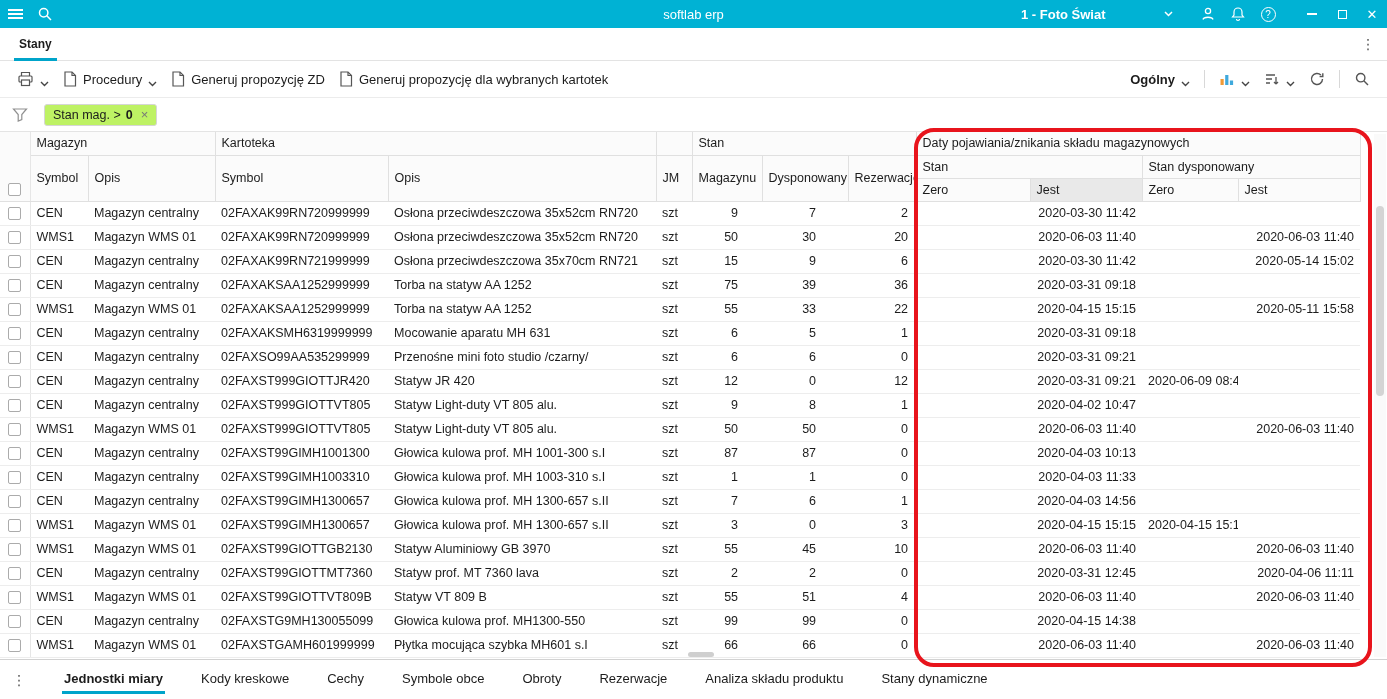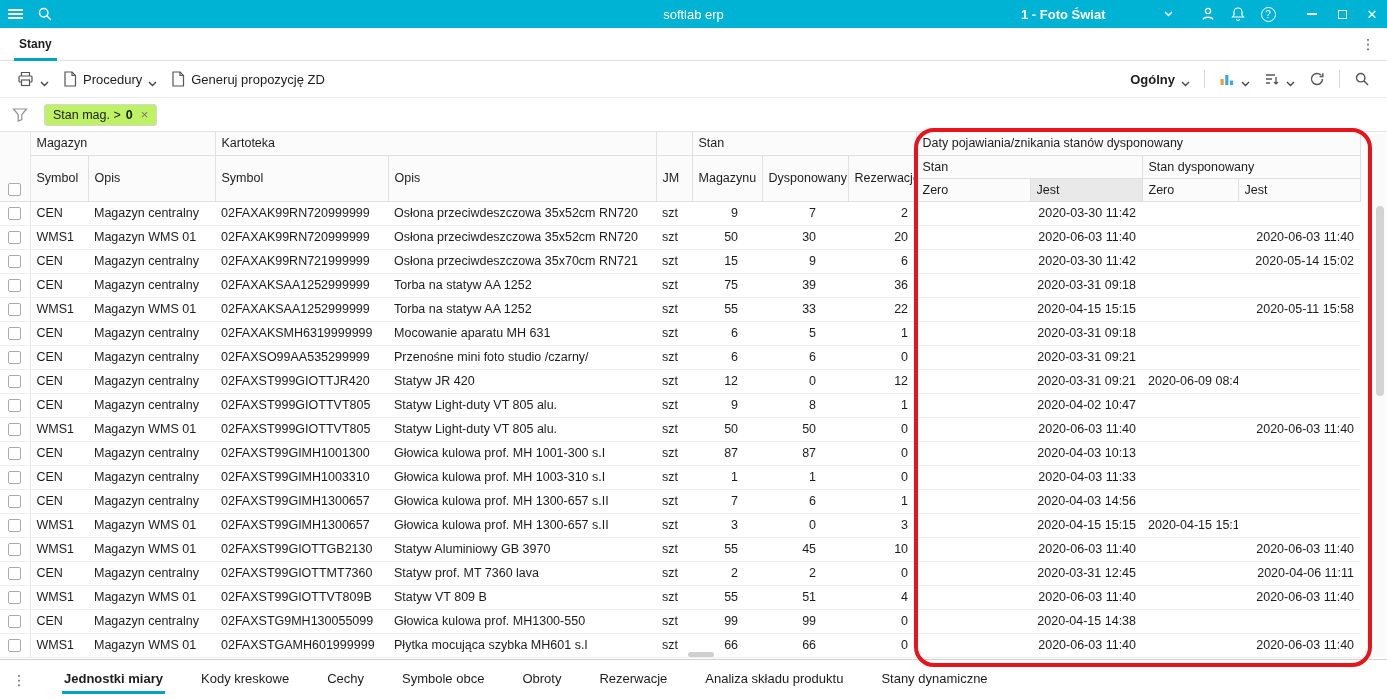--- a/index.html
+++ b/index.html
@@ -204,20 +204,29 @@
     </span>
   </button>
   <button class="tool">
     <span>
       <svg width="14" height="16" viewBox="0 0 14 16" fill="none" stroke="#555" stroke-width="1.2">
           <path d="M2 1h7l3.5 3.5V15H2z"></path>
           <path d="M9 1v3.5h3.5"></path>
         </svg>
     </span>
     <span>Generuj propozycję ZD</span>
+  </button>
+  <button class="tool">
+    <span>
+      <svg width="14" height="16" viewBox="0 0 14 16" fill="none" stroke="#555" stroke-width="1.2">
+          <path d="M2 1h7l3.5 3.5V15H2z"></path>
+          <path d="M9 1v3.5h3.5"></path>
+        </svg>
+    </span>
+    <span>Generuj propozycję dla wybranych kartotek</span>
   </button>
 
   <div class="tl-right">
     <button class="tool bold">
       <span>Ogólny</span>
       <span>
         <svg width="9" height="6" viewBox="0 0 9 6" fill="none" stroke="#444" stroke-width="1.4">
             <path d="M1 1l3.5 3.5L8 1"></path>
           </svg>
       </span>
@@ -300,21 +309,21 @@
         <col style="width:96px">
         <col style="width:122px">
     </colgroup>
     <thead>
       <tr>
         <th class="c-check" rowspan="3"><span class="cb"></span></th>
         <th colspan="2">Magazyn</th>
         <th colspan="2">Kartoteka</th>
         <th></th>
         <th colspan="3">Stan</th>
-        <th colspan="4">Daty pojawiania/znikania stanów dysponowany</th>
+        <th colspan="4">Daty pojawiania/znikania składu magazynowych</th>
       </tr>
       <tr>
         <th rowspan="2">Symbol</th>
         <th rowspan="2">Opis</th>
         <th rowspan="2">Symbol</th>
         <th rowspan="2">Opis</th>
         <th rowspan="2">JM</th>
         <th rowspan="2">Magazynu</th>
         <th rowspan="2">Dysponowany</th>
         <th rowspan="2">Rezerwacje</th>

